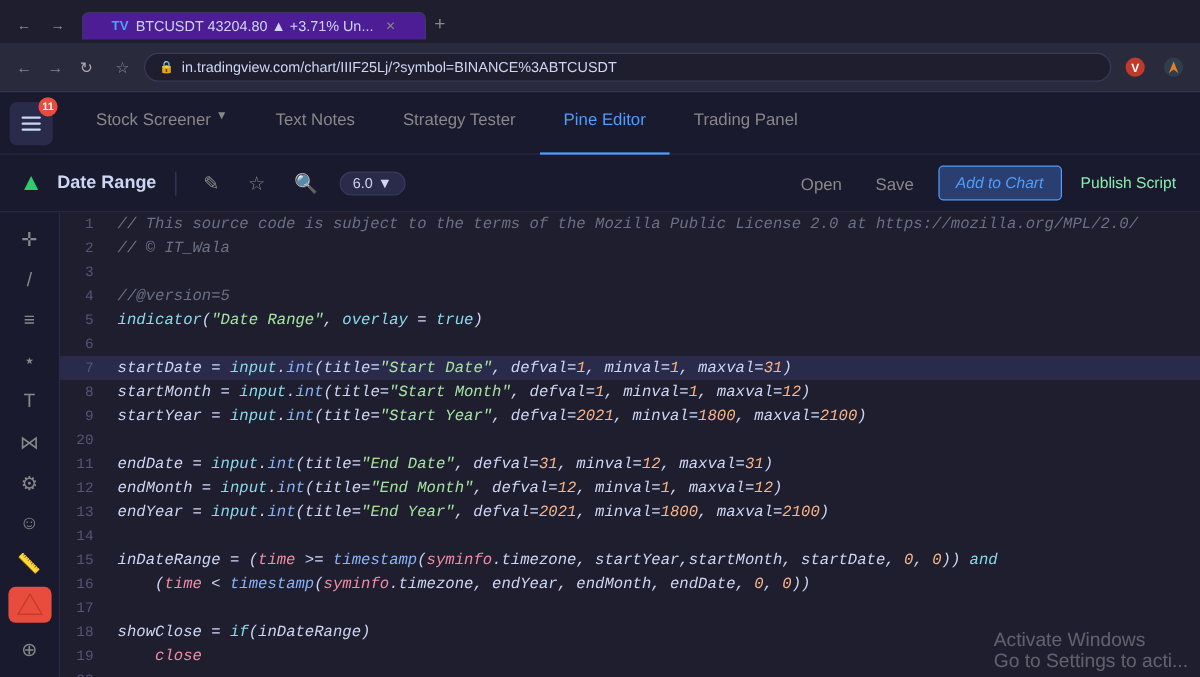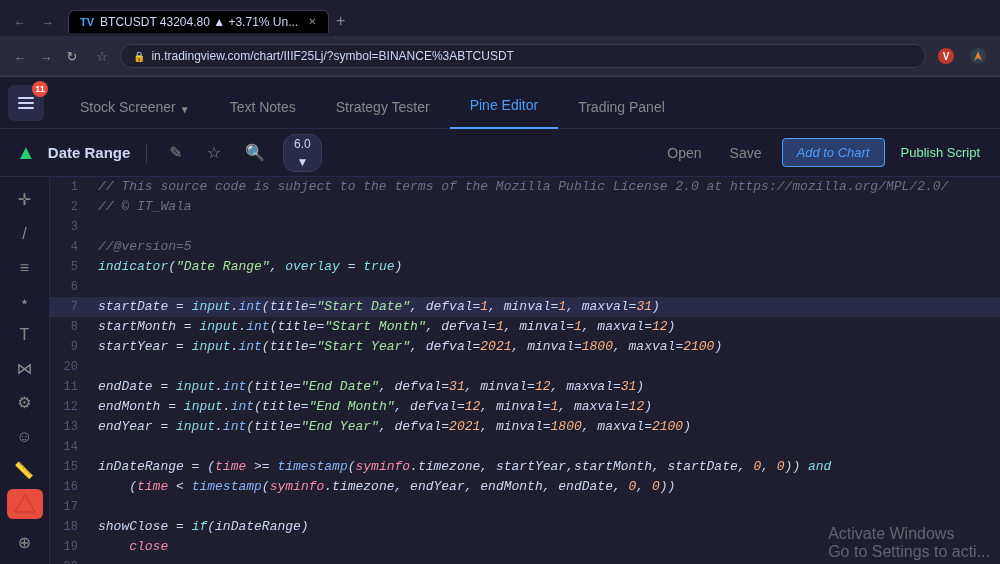--- a/index.html
+++ b/index.html
@@ -40,23 +40,23 @@
       color: #888;
       cursor: pointer;
       border-radius: 4px;
       display: flex;
       align-items: center;
       justify-content: center;
       font-size: 12px;
     }
 
     .tab-active {
-      background: #000000;
+      background: #4c1d95;
       border-radius: 6px 6px 0 0;
-      padding: 4px 11px;
+      padding: 4px 24px;
       display: flex;
       align-items: center;
       gap: 6px;
       font-size: 12px;
       color: #cdd6f4;
       border: 1px solid #3a3a5c;
       border-bottom: none;
     }
 
     .tab-favicon {
@@ -227,21 +227,21 @@
     }
 
     .nav-link {
       padding: 14px 20px;
       font-size: 14px;
       font-weight: 500;
       color: #888;
       cursor: pointer;
       white-space: nowrap;
       display: flex;
-      align-items: flex-end;
+      align-items: flex-start;
       gap: 4px;
       height: 52px;
     }
 
     .nav-link.active {
       color: #4e9dff;
       border-bottom: 2px solid #4e9dff;
     }
 
     .nav-link .dropdown-arrow {
@@ -294,21 +294,20 @@
       background: #2a2a4a;
       border: 1px solid #3a3a5c;
       border-radius: 12px;
       padding: 2px 10px;
       font-size: 12px;
       color: #cdd6f4;
       cursor: pointer;
       display: flex;
       align-items: center;
       gap: 4px;
-      flex-direction: column;
     }
 
     .toolbar-right {
       margin-left: auto;
       display: flex;
       align-items: center;
       gap: 12px;
     }
 
     .toolbar-action-btn {

